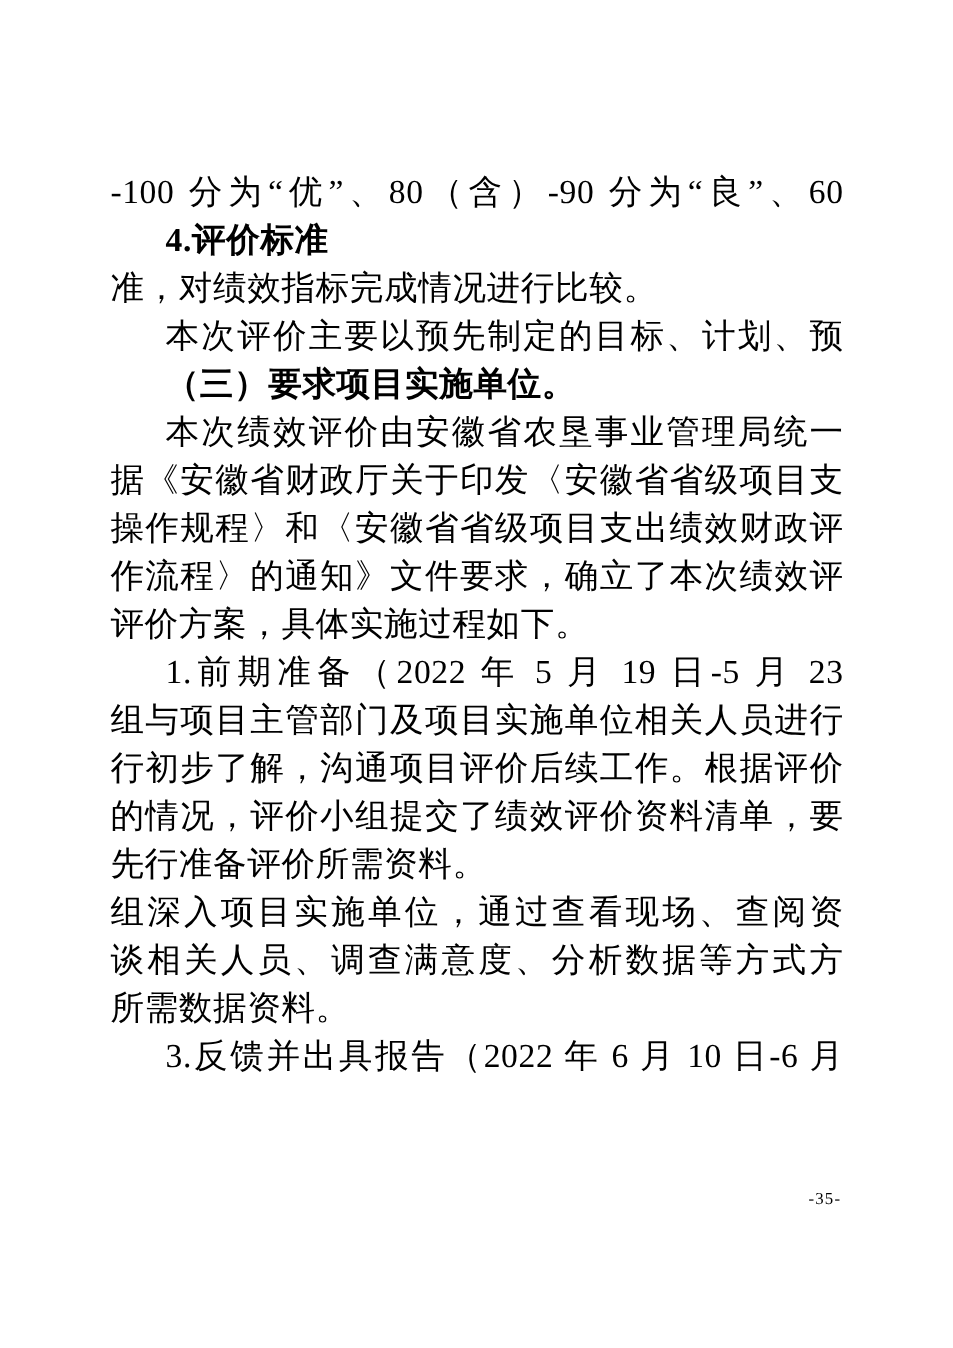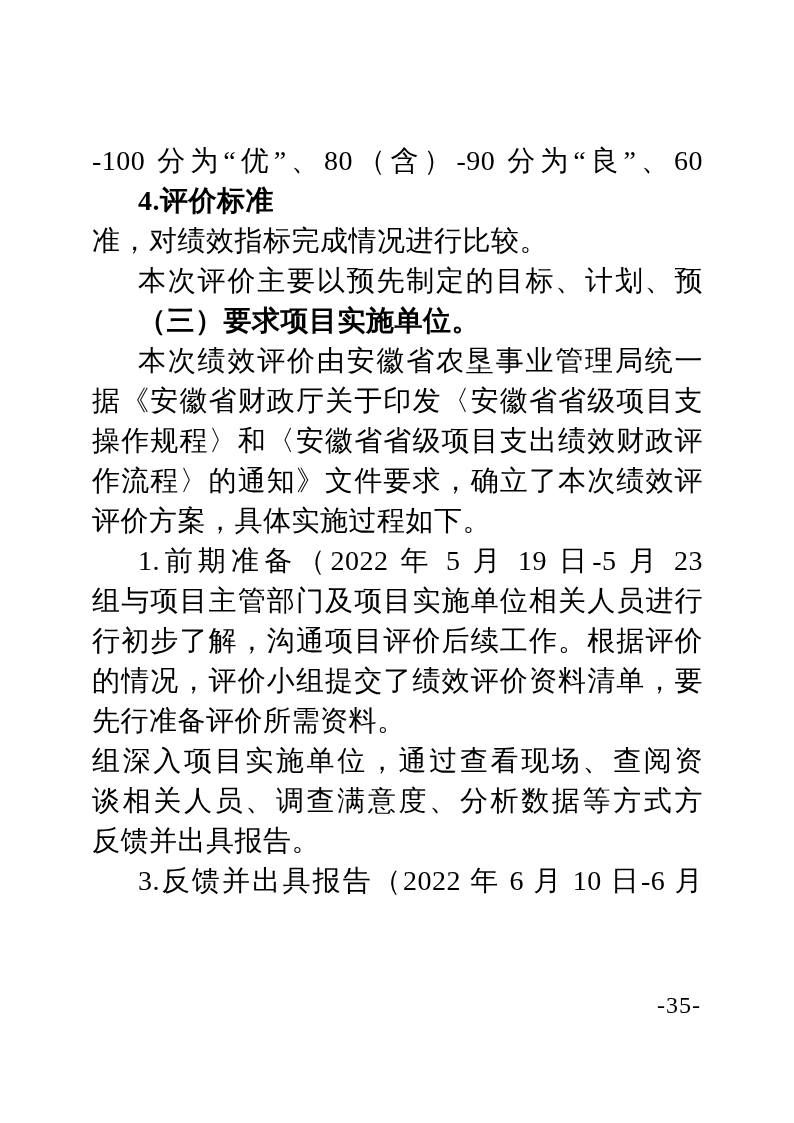--- a/index.html
+++ b/index.html
@@ -45,21 +45,21 @@
   .line.indent {
     text-indent: 46px;
   }
   .line.bold {
     font-weight: bold;
   }
   .page-number {
     position: absolute;
     right: 93px;
     top: 992px;
-    font-size: 24px;
+    font-size: 14px;
     letter-spacing: 1px;
   }
 </style>
 </head>
 <body>
 
 <div class="page">
   <div class="content">
     <div class="line fill">-100 分为“优”、80（含）-90 分为“良”、60（含）-80 分为</div>
     <div class="line indent bold">4.评价标准</div>
@@ -71,17 +71,17 @@
     <div class="line fill">操作规程〉和〈安徽省省级项目支出绩效财政评价和部门评价操</div>
     <div class="line fill">作流程〉的通知》文件要求，确立了本次绩效评价的评价指标、</div>
     <div class="line">评价方案，具体实施过程如下。</div>
     <div class="line indent fill">1.前期准备（2022 年 5 月 19 日-5 月 23 日）。绩效评价小</div>
     <div class="line fill">组与项目主管部门及项目实施单位相关人员进行交流，对项目进</div>
     <div class="line fill">行初步了解，沟通项目评价后续工作。根据评价方案及初步了解</div>
     <div class="line fill">的情况，评价小组提交了绩效评价资料清单，要求项目实施单位</div>
     <div class="line">先行准备评价所需资料。</div>
     <div class="line fill">组深入项目实施单位，通过查看现场、查阅资料、采集信息、访</div>
     <div class="line fill">谈相关人员、调查满意度、分析数据等方式方法，收集绩效评价</div>
-    <div class="line">反馈并出具报告。</div>
+    <div class="line">所需数据资料。</div>
     <div class="line indent fill">3.反馈并出具报告（2022 年 6 月 10 日-6 月 14 日）。绩效</div>
   </div>
   <div class="page-number">-35-</div>
 </div>
 
 </body></html>

